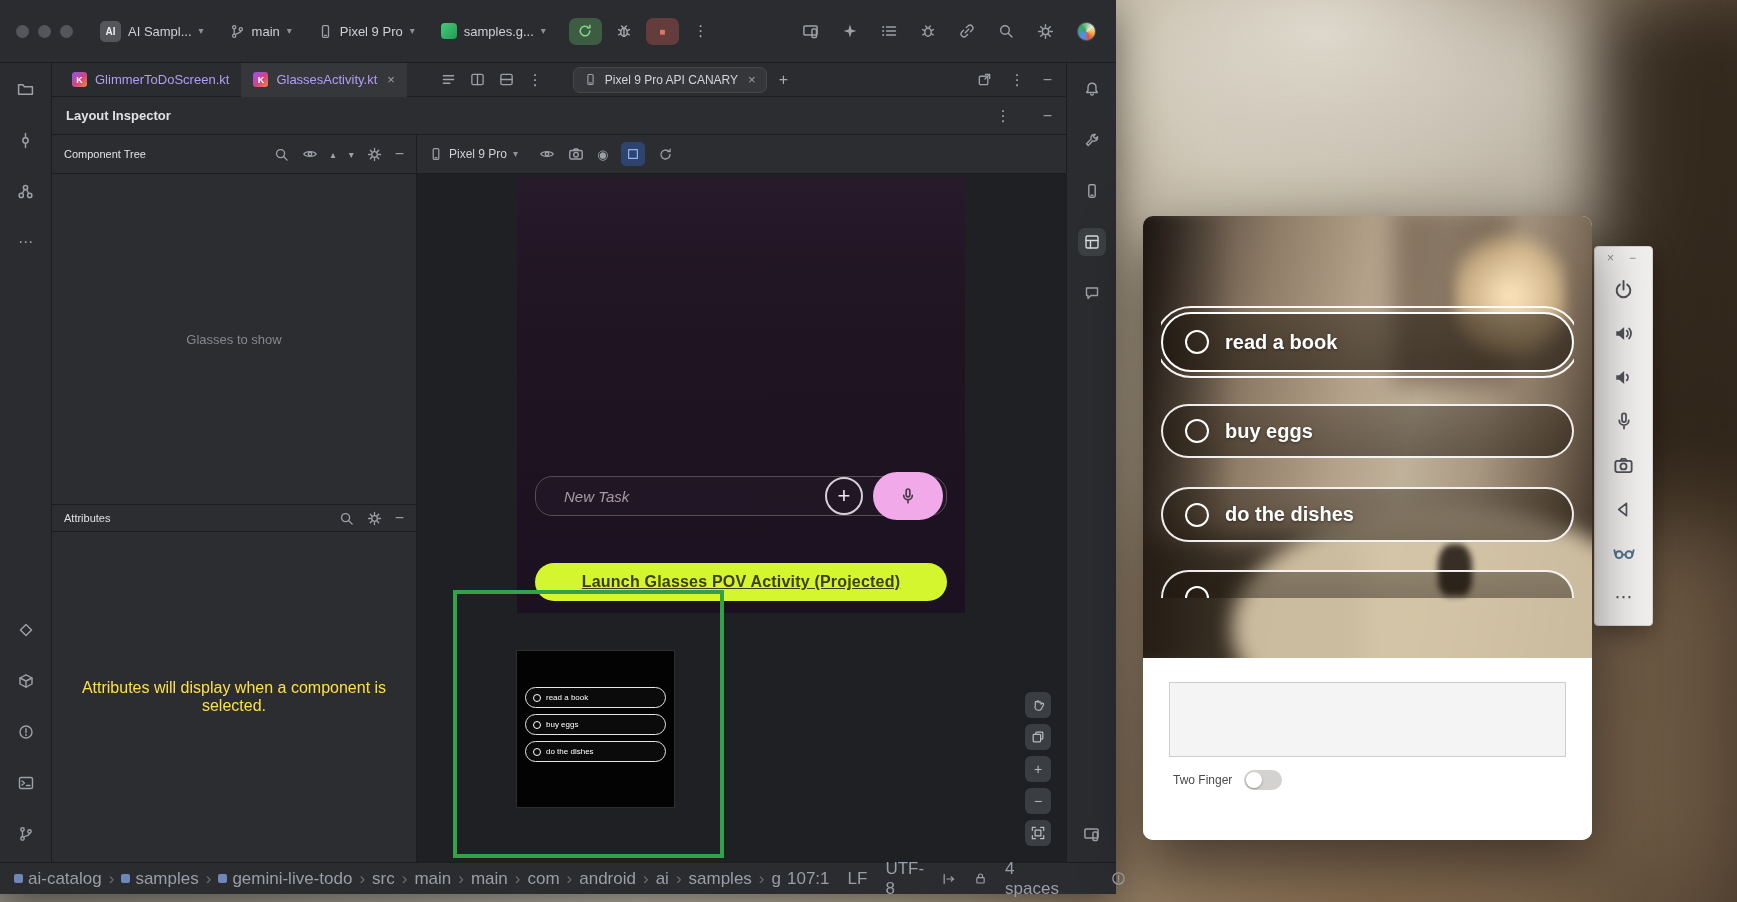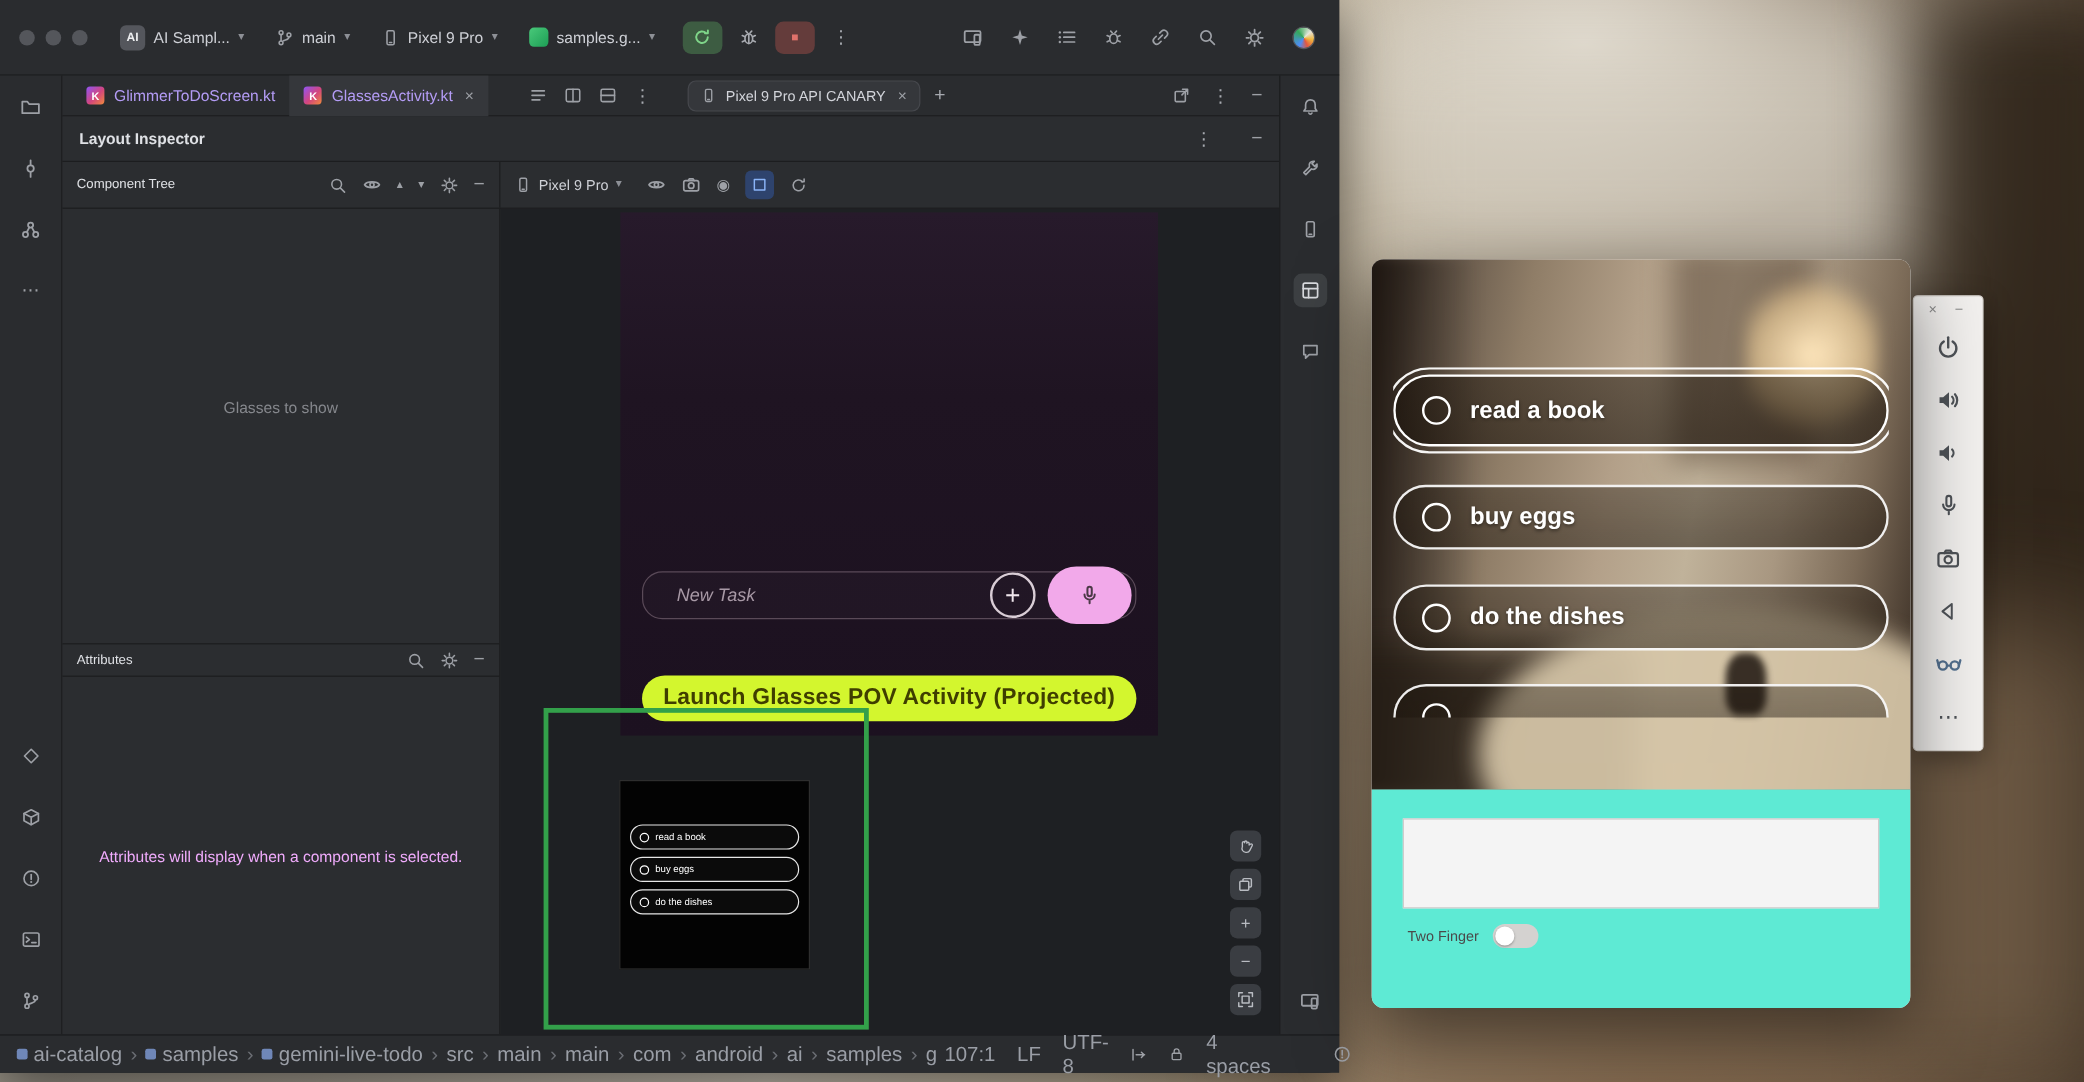--- a/index.html
+++ b/index.html
@@ -65,34 +65,34 @@
   .insp-toolbar { height:40px; border-top:1px solid #1c1d1f; border-bottom:1px solid #1c1d1f; display:flex; flex:none; }
   .ct-toolbar { width:365px; display:flex; align-items:center; gap:13px; padding:0 12px; border-right:1px solid #1c1d1f; flex:none; }
   .ct-label, .attr-label { font-size:11px; color:#dfe1e5; margin-right:auto; }
   .mirror-toolbar { flex:1; display:flex; align-items:center; gap:13px; padding:0 12px; }
   .mt-device { display:flex; align-items:center; gap:6px; color:#ced0d6; font-size:12px; margin-right:8px; }
   .bounds-active { background:rgba(53,116,240,.32); border-radius:5px; width:24px; height:24px; display:flex; align-items:center; justify-content:center; color:#8ab4f8; }
 
   .insp-body { flex:1; display:flex; min-height:0; }
   .tree-pane { width:365px; border-right:1px solid #1c1d1f; display:flex; flex-direction:column; flex:none; }
   .tree-empty { height:330px; display:flex; align-items:center; justify-content:center; color:#85878c; font-size:13px; flex:none; }
-  .attr-header { height:28px; display:flex; align-items:center; gap:13px; padding:1px 12px; border-top:1px solid #1c1d1f; border-bottom:1px solid #1c1d1f; flex:none;margin-top:32px; }
-  .attr-empty { flex:1; display:flex; align-items:center; justify-content:center; color:#f0abfc; font-size:13px; text-align:center; padding:0 20px; }
+  .attr-header { height:28px; display:flex; align-items:center; gap:13px; padding:1px 12px; border-top:1px solid #1c1d1f; border-bottom:1px solid #1c1d1f; flex:none; }
+  .attr-empty { flex:1; display:flex; align-items:center; justify-content:center; color:#fde047; font-size:16px; text-align:center; padding:0 20px; }
 
   .mirror-pane { flex:1; position:relative; background:#1e2023; overflow:hidden; }
   .phone-screen { position:absolute; left:100px; top:3px; width:448px; height:436px;
     background:linear-gradient(180deg,#271a2b 0%,#1f1422 35%,#1c1120 100%); }
   .newtask { position:absolute; left:18px; top:299px; width:412px; height:40px; border:1.5px solid #5a4a58; border-radius:17px;
     background:rgba(255,255,255,.02); display:flex; align-items:center; padding:0 3px 0 28px; }
   .nt-text { font-style:italic; color:#a899a6; font-size:15px; flex:1; }
   .nt-plus { width:38px; height:38px; border-radius:50%; border:2px solid #d9cdd6; color:#efe6ec; font-size:22px; font-weight:400;
     display:flex; align-items:center; justify-content:center; margin-right:10px; flex:none; }
   .nt-mic { width:70px; height:48px; border-radius:24px; background:#f2a9ea; color:#4c3947; display:flex; align-items:center; justify-content:center; flex:none; }
   .launch-btn { position:absolute; left:18px; top:386px; width:412px; height:38px; border-radius:19px; background:#d3f62e; color:#3f3e00;
-    font-weight:700; font-size:19px; display:flex; align-items:center; justify-content:center; letter-spacing:.2px; }
+    font-weight:700; font-size:16px; display:flex; align-items:center; justify-content:center; letter-spacing:.2px;text-decoration:underline; }
 
   .glasses-mini { position:absolute; left:99px; top:476px; width:159px; height:158px; background:#030303; border:1px solid #2e2e2e;
     padding:36px 8px 0; display:flex; flex-direction:column; gap:6px; }
   .mini-pill { height:21px; border:1px solid #e6e6e6; border-radius:11px; display:flex; align-items:center; gap:5px; padding:0 7px; background:#0b0b0b; }
   .mini-pill.first { border-width:1.5px; }
   .mini-circle { width:8px; height:8px; border:1px solid #fff; border-radius:50%; flex:none; }
   .mini-label { color:#fff; font-size:8px; white-space:nowrap; }
 
   .selection-rect { position:absolute; left:36px; top:416px; width:271px; height:268px; border:4px solid #33a04a; z-index:6; }
 
@@ -129,21 +129,21 @@
 
   .list-clip { position:absolute; left:18px; right:18px; top:90px; height:292px; overflow:hidden; }
   .todo-pill { position:absolute; left:0; right:0; border:2px solid rgba(255,255,255,.92); border-radius:31px;
     background:linear-gradient(rgba(28,20,12,.38),rgba(28,20,12,.5)); display:flex; align-items:center; gap:16px; padding-left:22px; color:#fff; }
   .todo-pill.focused { border:2.5px solid #fff; outline:2.5px solid rgba(255,255,255,.95); outline-offset:4px;
     background:linear-gradient(rgba(24,16,8,.5),rgba(24,16,8,.6)); }
   .tp-circle { width:24px; height:24px; border:2.5px solid #fff; border-radius:50%; flex:none; }
   .tp-label { font-size:20px; font-weight:600; text-shadow:0 1px 3px rgba(0,0,0,.45); white-space:nowrap; }
   .p1 { top:6px; height:60px; } .p2 { top:98px; height:54px; } .p3 { top:181px; height:55px; } .p4 { top:264px; height:55px; }
 
-  .emu-bottom { flex:1; position:relative; background:#5eead4; }
+  .emu-bottom { flex:1; position:relative; background:#ffffff; }
   .input-box { position:absolute; left:26px; top:24px; width:397px; height:75px; background:#f4f4f4; border:1px solid #cfcccc; }
   .tf-row { position:absolute; left:30px; top:112px; display:flex; align-items:center; gap:12px; }
   .tf-label { font-size:12px; color:#4a4a4a; }
   .toggle { width:38px; height:20px; border-radius:10px; background:#d4d2d0; position:relative; }
   .toggle-knob { position:absolute; left:2px; top:2px; width:16px; height:16px; border-radius:50%; background:#fff; box-shadow:0 1px 2px rgba(0,0,0,.3); }
 </style>
 </head>
 <body>
 
 <div class="wallpaper">

